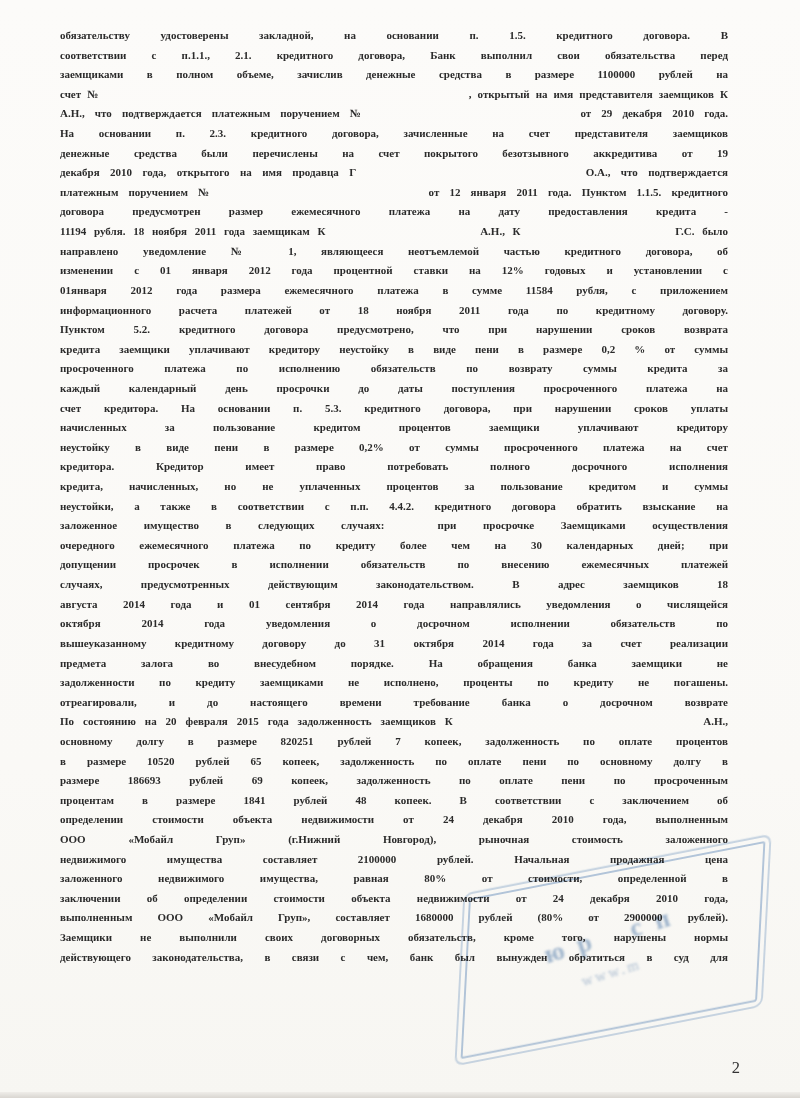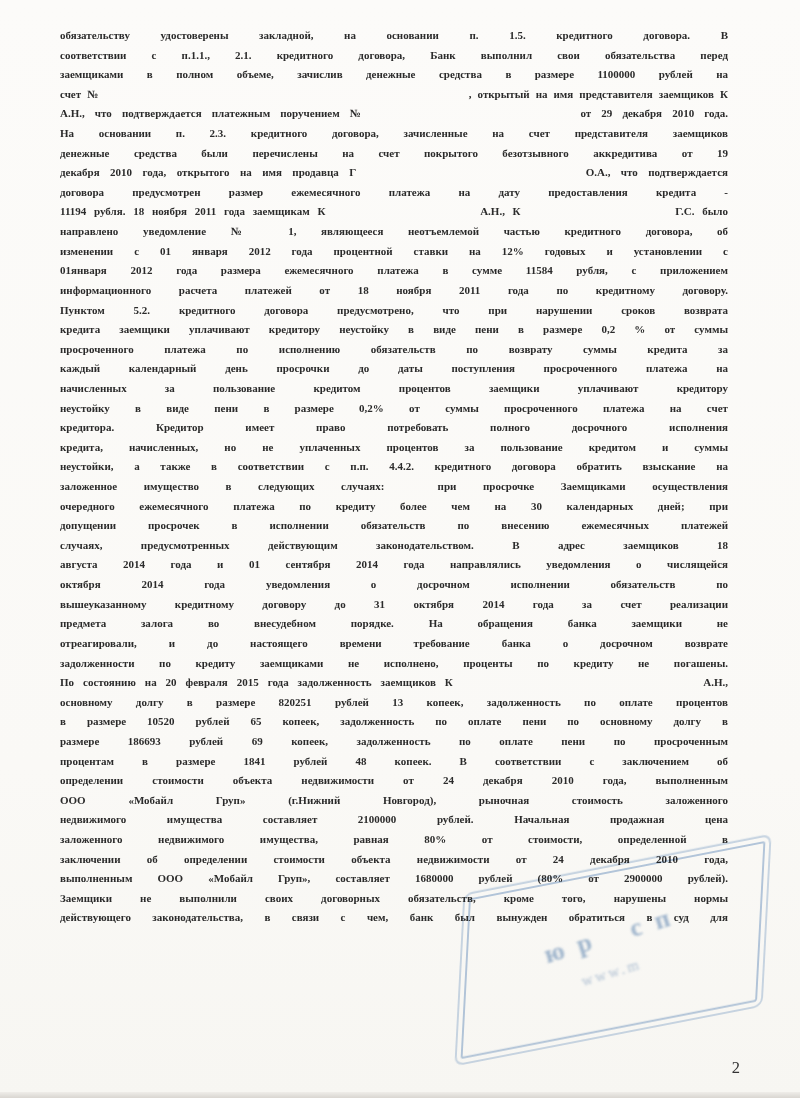--- a/index.html
+++ b/index.html
@@ -67,47 +67,49 @@
 
   <div class="textblock">
       <div class="line">обязательству удостоверены закладной, на основании п. 1.5. кредитного договора. В</div>
       <div class="line">соответствии с п.1.1., 2.1. кредитного договора, Банк выполнил свои обязательства перед</div>
       <div class="line">заемщиками в полном объеме, зачислив денежные средства в размере 1100000 рублей на</div>
       <div class="line">счет №&nbsp;&nbsp;&nbsp;&nbsp;&nbsp;&nbsp;&nbsp;&nbsp;&nbsp;&nbsp;&nbsp;&nbsp;&nbsp;&nbsp;&nbsp;&nbsp;&nbsp;&nbsp;&nbsp;&nbsp;&nbsp;&nbsp;&nbsp;&nbsp;&nbsp;&nbsp;&nbsp;&nbsp;&nbsp;&nbsp;&nbsp;&nbsp;&nbsp;&nbsp;&nbsp;&nbsp;&nbsp;&nbsp;&nbsp;&nbsp;&nbsp;&nbsp;&nbsp;&nbsp;&nbsp;&nbsp;&nbsp;&nbsp;&nbsp;&nbsp;&nbsp;&nbsp;&nbsp;&nbsp;&nbsp;&nbsp;&nbsp;&nbsp;&nbsp;&nbsp; , открытый на имя представителя заемщиков К</div>
       <div class="line">А.Н., что подтверждается платежным поручением №&nbsp;&nbsp;&nbsp;&nbsp;&nbsp;&nbsp;&nbsp;&nbsp;&nbsp;&nbsp;&nbsp;&nbsp;&nbsp;&nbsp;&nbsp;&nbsp;&nbsp;&nbsp;&nbsp;&nbsp;&nbsp;от 29 декабря 2010 года.</div>
       <div class="line">На основании п. 2.3. кредитного договора, зачисленные на счет представителя заемщиков</div>
       <div class="line">денежные средства были перечислены на счет покрытого безотзывного аккредитива от 19</div>
       <div class="line">декабря 2010 года, открытого на имя продавца Г&nbsp;&nbsp;&nbsp;&nbsp;&nbsp;&nbsp;&nbsp;&nbsp;&nbsp;&nbsp;&nbsp;&nbsp;&nbsp;&nbsp;&nbsp;&nbsp;&nbsp;&nbsp;&nbsp;&nbsp;&nbsp;&nbsp;О.А., что подтверждается</div>
+      <div class="line">платежным поручением №&nbsp;&nbsp;&nbsp;&nbsp;&nbsp;&nbsp;&nbsp;&nbsp;&nbsp;&nbsp;&nbsp;&nbsp;&nbsp;&nbsp;&nbsp;&nbsp;&nbsp;&nbsp;&nbsp;&nbsp;&nbsp;от 12 января 2011 года. Пунктом 1.1.5. кредитного</div>
       <div class="line">договора предусмотрен размер ежемесячного платежа на дату предоставления кредита -</div>
       <div class="line">11194 рубля. 18 ноября 2011 года заемщикам К&nbsp;&nbsp;&nbsp;&nbsp;&nbsp;&nbsp;&nbsp;&nbsp;&nbsp;&nbsp;&nbsp;&nbsp;&nbsp;&nbsp;&nbsp;&nbsp;&nbsp;&nbsp;&nbsp;&nbsp;А.Н., К&nbsp;&nbsp;&nbsp;&nbsp;&nbsp;&nbsp;&nbsp;&nbsp;&nbsp;&nbsp;&nbsp;&nbsp;&nbsp;&nbsp;&nbsp;&nbsp;&nbsp;&nbsp;&nbsp;&nbsp;Г.С. было</div>
       <div class="line">направлено уведомление № 1, являющееся неотъемлемой частью кредитного договора, об</div>
       <div class="line">изменении с 01 января 2012 года процентной ставки на 12% годовых и установлении с</div>
       <div class="line">01января 2012 года размера ежемесячного платежа в сумме 11584 рубля, с приложением</div>
       <div class="line">информационного расчета платежей от 18 ноября 2011 года по кредитному договору.</div>
       <div class="line">Пунктом 5.2. кредитного договора предусмотрено, что при нарушении сроков возврата</div>
       <div class="line">кредита заемщики уплачивают кредитору неустойку в виде пени в размере 0,2 % от суммы</div>
       <div class="line">просроченного платежа по исполнению обязательств по возврату суммы кредита за</div>
       <div class="line">каждый календарный день просрочки до даты поступления просроченного платежа на</div>
+      <div class="line">счет кредитора. На основании п. 5.3. кредитного договора, при нарушении сроков уплаты</div>
       <div class="line">начисленных за пользование кредитом процентов заемщики уплачивают кредитору</div>
       <div class="line">неустойку в виде пени в размере 0,2% от суммы просроченного платежа на счет</div>
       <div class="line">кредитора. Кредитор имеет право потребовать полного досрочного исполнения</div>
       <div class="line">кредита, начисленных, но не уплаченных процентов за пользование кредитом и суммы</div>
       <div class="line">неустойки, а также в соответствии с п.п. 4.4.2. кредитного договора обратить взыскание на</div>
       <div class="line">заложенное имущество в следующих случаях:&nbsp; при просрочке Заемщиками осуществления</div>
       <div class="line">очередного ежемесячного платежа по кредиту более чем на 30 календарных дней; при</div>
       <div class="line">допущении просрочек в исполнении обязательств по внесению ежемесячных платежей</div>
       <div class="line">случаях, предусмотренных действующим законодательством. В адрес заемщиков 18</div>
       <div class="line">августа 2014 года и 01 сентября 2014 года направлялись уведомления о числящейся</div>
       <div class="line">октября 2014 года уведомления о досрочном исполнении обязательств по</div>
       <div class="line">вышеуказанному кредитному договору до 31 октября 2014 года за счет реализации</div>
       <div class="line">предмета залога во внесудебном порядке. На обращения банка заемщики не</div>
+      <div class="line">задолженности по кредиту заемщиками не исполнено, проценты по кредиту не погашены.</div>
       <div class="line">отреагировали, и до настоящего времени требование банка о досрочном возврате</div>
-      <div class="line">задолженности по кредиту заемщиками не исполнено, проценты по кредиту не погашены.</div>
       <div class="line">По состоянию на 20 февраля 2015 года задолженность заемщиков К&nbsp;&nbsp;&nbsp;&nbsp;&nbsp;&nbsp;&nbsp;&nbsp;&nbsp;&nbsp;&nbsp;&nbsp;&nbsp;&nbsp;&nbsp;&nbsp;&nbsp;&nbsp;&nbsp;&nbsp;&nbsp;&nbsp;&nbsp;&nbsp;&nbsp;&nbsp;&nbsp;&nbsp;А.Н.,</div>
-      <div class="line">основному долгу в размере 820251 рублей 13 копеек, задолженность по оплате процентов</div>
+      <div class="line">основному долгу в размере 820251 рублей 7 копеек, задолженность по оплате процентов</div>
       <div class="line">в размере 10520 рублей 65 копеек, задолженность по оплате пени по основному долгу в</div>
       <div class="line">размере 186693 рублей 69 копеек, задолженность по оплате пени по просроченным</div>
       <div class="line">процентам в размере 1841 рублей 48 копеек. В соответствии с заключением об</div>
       <div class="line">определении стоимости объекта недвижимости от 24 декабря 2010 года, выполненным</div>
       <div class="line">ООО «Мобайл Груп» (г.Нижний Новгород), рыночная стоимость заложенного</div>
       <div class="line">недвижимого имущества составляет 2100000 рублей. Начальная продажная цена</div>
       <div class="line">заложенного недвижимого имущества, равная 80% от стоимости, определенной в</div>
       <div class="line">заключении об определении стоимости объекта недвижимости от 24 декабря 2010 года,</div>
       <div class="line">выполненным ООО «Мобайл Груп», составляет 1680000 рублей (80% от 2900000 рублей).</div>
       <div class="line">Заемщики не выполнили своих договорных обязательств, кроме того, нарушены нормы</div>

